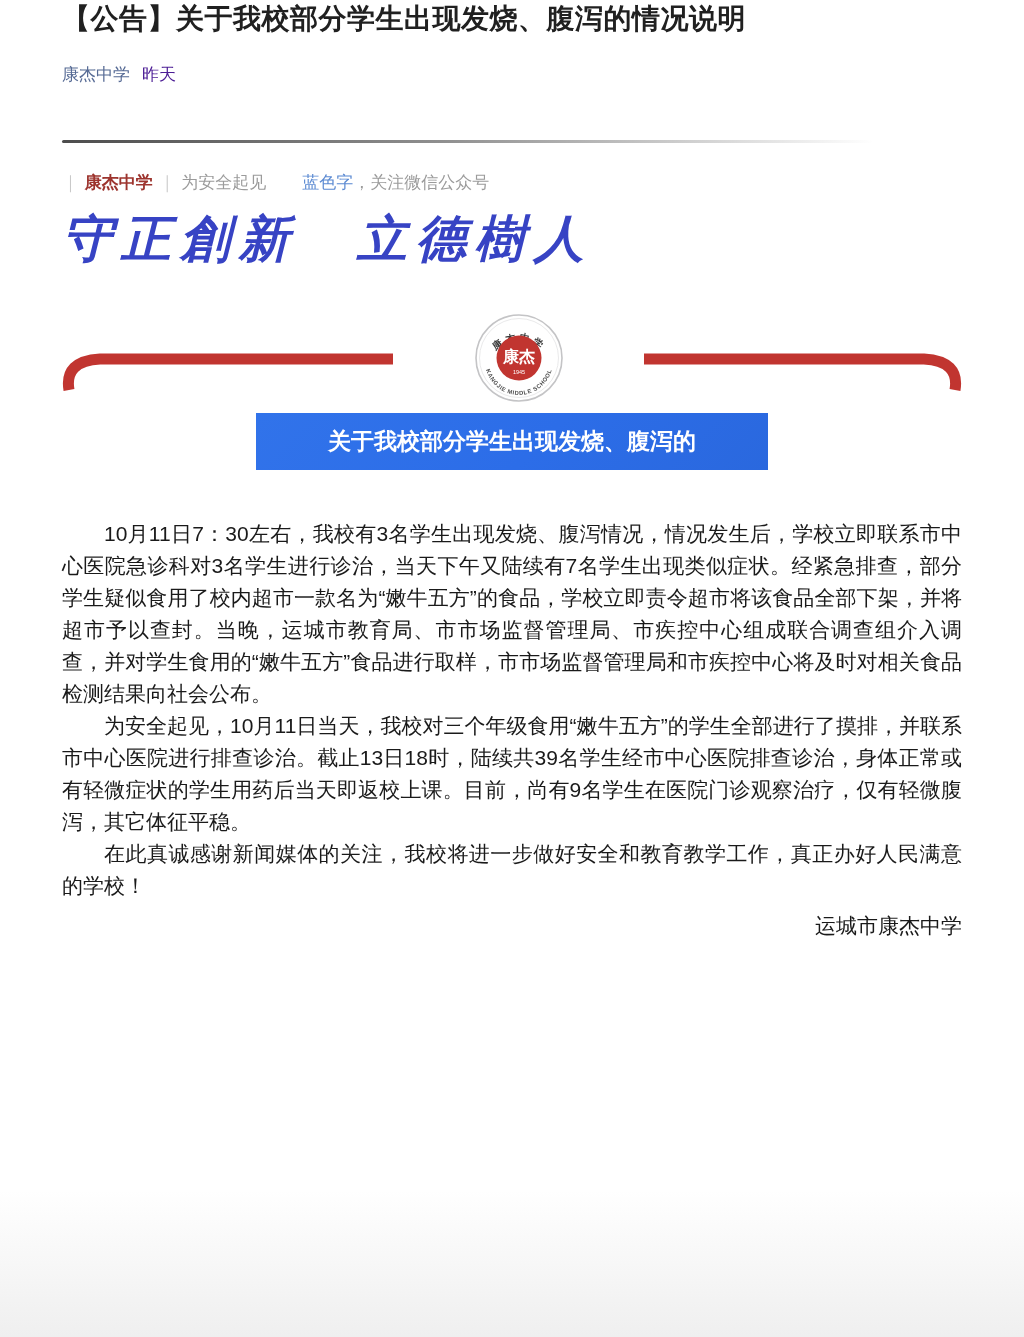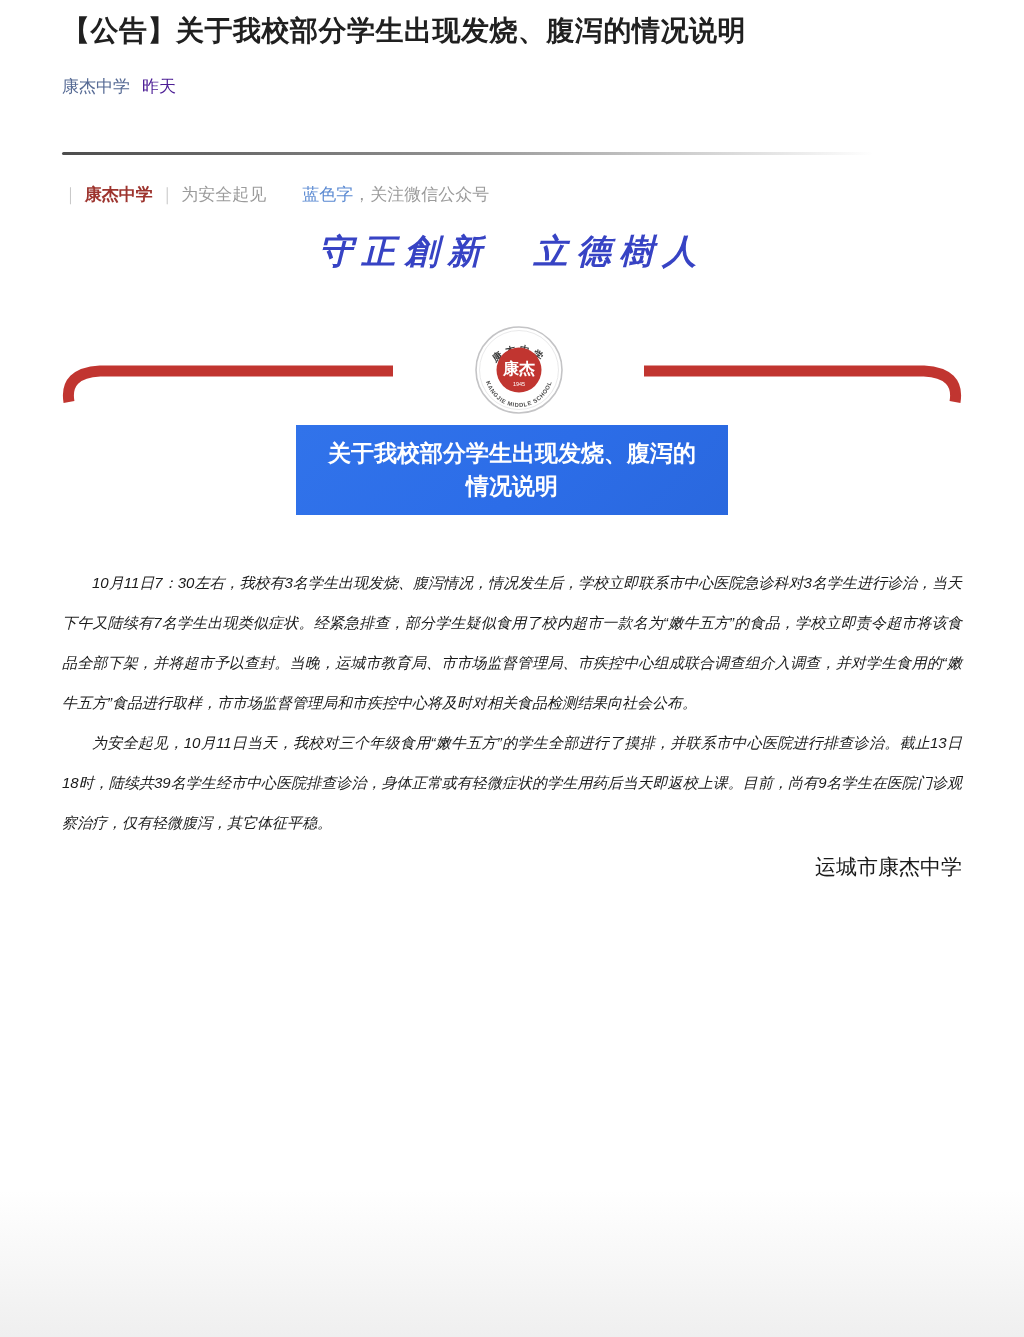--- a/index.html
+++ b/index.html
@@ -4,21 +4,21 @@
 <style>
   * { margin: 0; padding: 0; box-sizing: border-box; }
   html, body { width: 1024px; }
   body {
     height: 1337px;
     overflow: hidden;
     font-family: "Liberation Sans", sans-serif;
     background: linear-gradient(180deg, #ffffff 0%, #ffffff 89%, #efefef 100%);
     color: var(--body-text, #1a1a1a);
   }
-  .page { padding: 12px 62px 0 62px; }
+  .page { padding: 0 62px 0 62px; }
 
   h1.article-title {
     font-size: 28px;
     line-height: 38px;
     font-weight: 700;
     color: #202020;
     letter-spacing: 0.5px;
   }
   .meta-row {
     margin-top: 26px;
@@ -47,62 +47,61 @@
     display: flex;
     align-items: baseline;
   }
   .banner-bar { color: #c9c9c9; margin: 0 6px; font-weight: 400; }
   .banner-bar:first-child { margin-left: 0; }
   .banner-account { color: var(--banner-red, #9d342e); font-weight: 700; }
   .hint-highlight { color: var(--link-blue, #5b8ad2); margin-left: 36px; }
 
   .motto {
     margin-top: 6px;
-    text-align: center;
+    text-align: left;
     font-family: "DejaVu Serif", serif;
     font-style: italic;
     font-weight: 700;
-    font-size: 34px;
+    font-size: 50px;
     line-height: 76px;
     letter-spacing: 9px;
     color: var(--calligraphy-blue, #3743c4);
     white-space: nowrap;
   }
 
   .emblem-row {
     margin-top: 36px;
     height: 90px;
     display: flex;
     justify-content: space-between;
     align-items: flex-start;
   }
   .ribbon { margin-top: 35px; flex: none; }
   .logo-badge { flex: none; }
 
   .notice-heading {
     margin: 10px auto 0 auto;
-    width: 432px;
+    width: 512px;
     background: linear-gradient(135deg, #3173ea 0%, var(--accent-blue, #2c6de8) 55%, #2a68de 100%);
     color: #ffffff;
     text-align: center;
     font-size: 23px;
     font-weight: 700;
     line-height: 33px;
     padding: 12px 8px;
   }
 
   .notice-body { margin-top: 48px; }
   .notice-body p {
-    font-size: 15px;
-    line-height: 40px;
+    font-size: 21px;
+    line-height: 32px;
     text-align: justify;
     text-justify: inter-ideograph;
     text-indent: 2em;
     color: var(--body-text, #1a1a1a);
-    font-style: italic;
   }
 
   .signature-block {
     margin-top: 4px;
     text-align: right;
     font-size: 21px;
     line-height: 40px;
     color: var(--body-text, #1a1a1a);
   }
 </style>
@@ -156,26 +155,26 @@
         </text>
       </svg>
 
       <svg class="ribbon" width="318" height="44" viewBox="0 0 318 44">
         <path d="M0,11 H280 Q316,13 311,42" fill="none" stroke="#c13530" stroke-width="11"></path>
       </svg>
     </div>
 
     <div class="notice-heading">
       <div>关于我校部分学生出现发烧、腹泻的</div>
-      <div>情况说明</div>
     </div>
 
     <div class="notice-body">
       <p>10月11日7：30左右，我校有3名学生出现发烧、腹泻情况，情况发生后，学校立即联系市中心医院急诊科对3名学生进行诊治，当天下午又陆续有7名学生出现类似症状。经紧急排查，部分学生疑似食用了校内超市一款名为“嫩牛五方”的食品，学校立即责令超市将该食品全部下架，并将超市予以查封。当晚，运城市教育局、市市场监督管理局、市疾控中心组成联合调查组介入调查，并对学生食用的“嫩牛五方”食品进行取样，市市场监督管理局和市疾控中心将及时对相关食品检测结果向社会公布。</p>
       <p>为安全起见，10月11日当天，我校对三个年级食用“嫩牛五方”的学生全部进行了摸排，并联系市中心医院进行排查诊治。截止13日18时，陆续共39名学生经市中心医院排查诊治，身体正常或有轻微症状的学生用药后当天即返校上课。目前，尚有9名学生在医院门诊观察治疗，仅有轻微腹泻，其它体征平稳。</p>
+      <p>在此真诚感谢新闻媒体的关注，我校将进一步做好安全和教育教学工作，真正办好人民满意的学校！</p>
     </div>
 
     <div class="signature-block">
       <div>运城市康杰中学</div>
     </div>
 
   </div>
 </div>
 
 </body></html>

